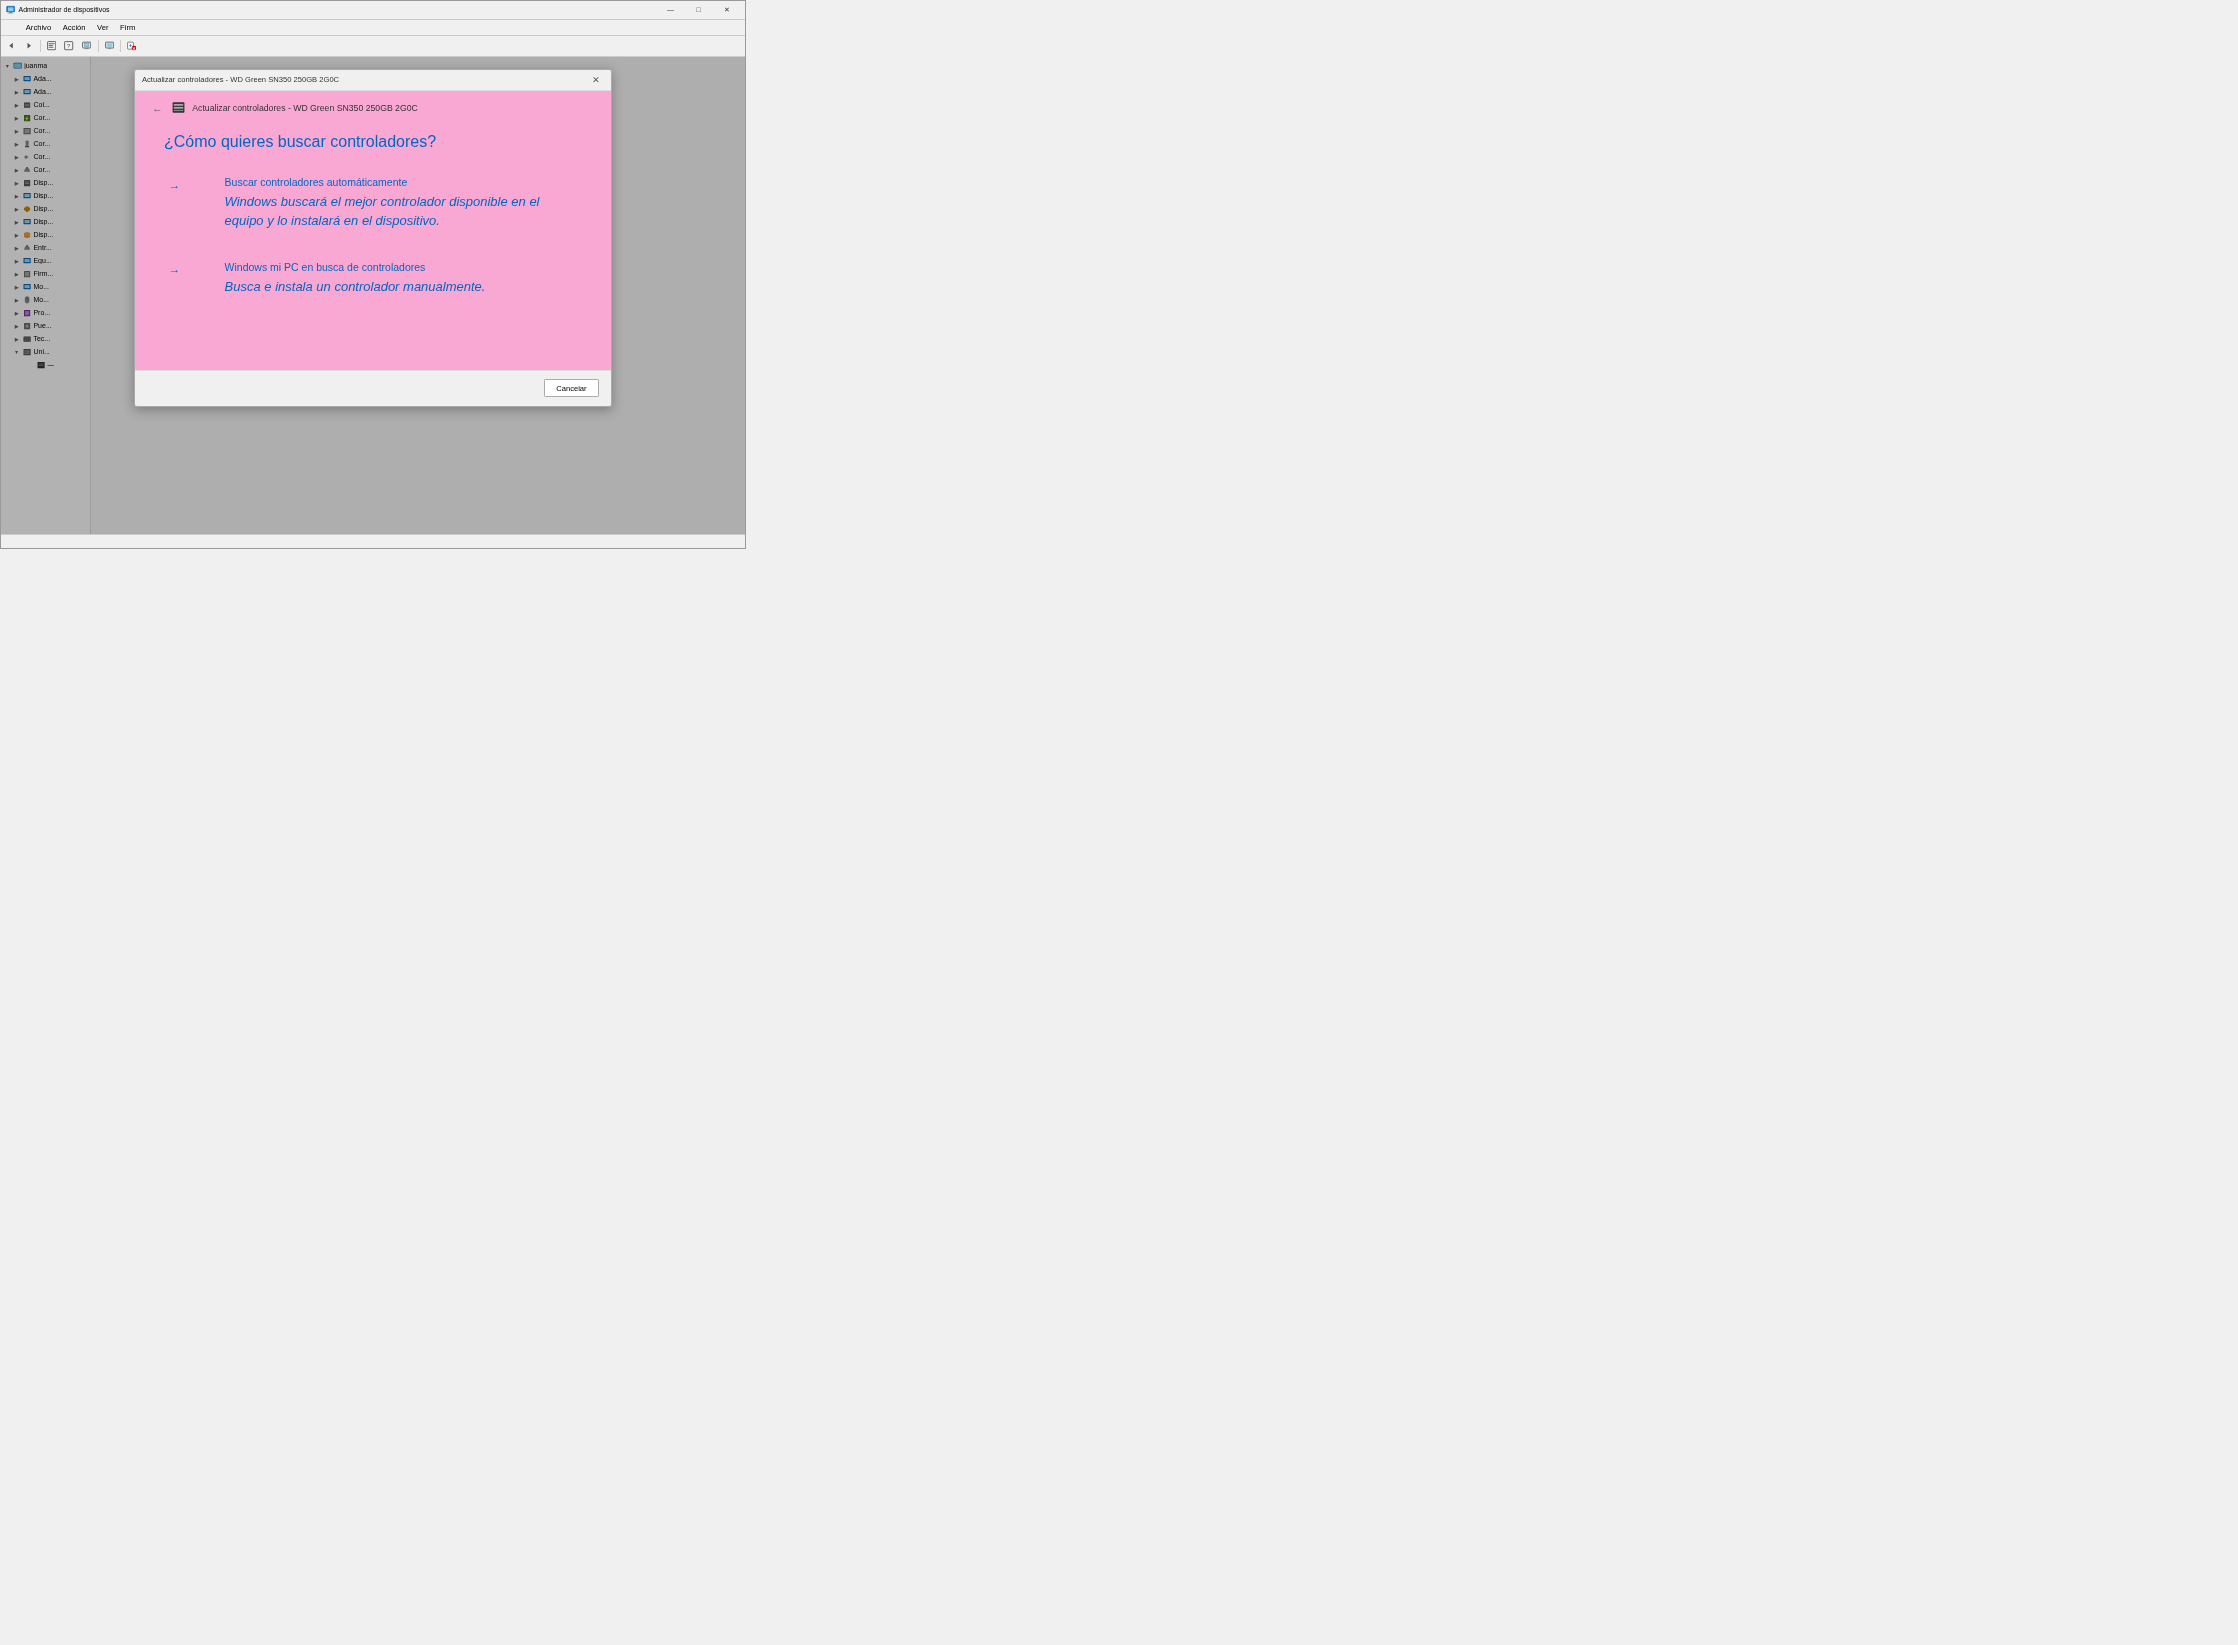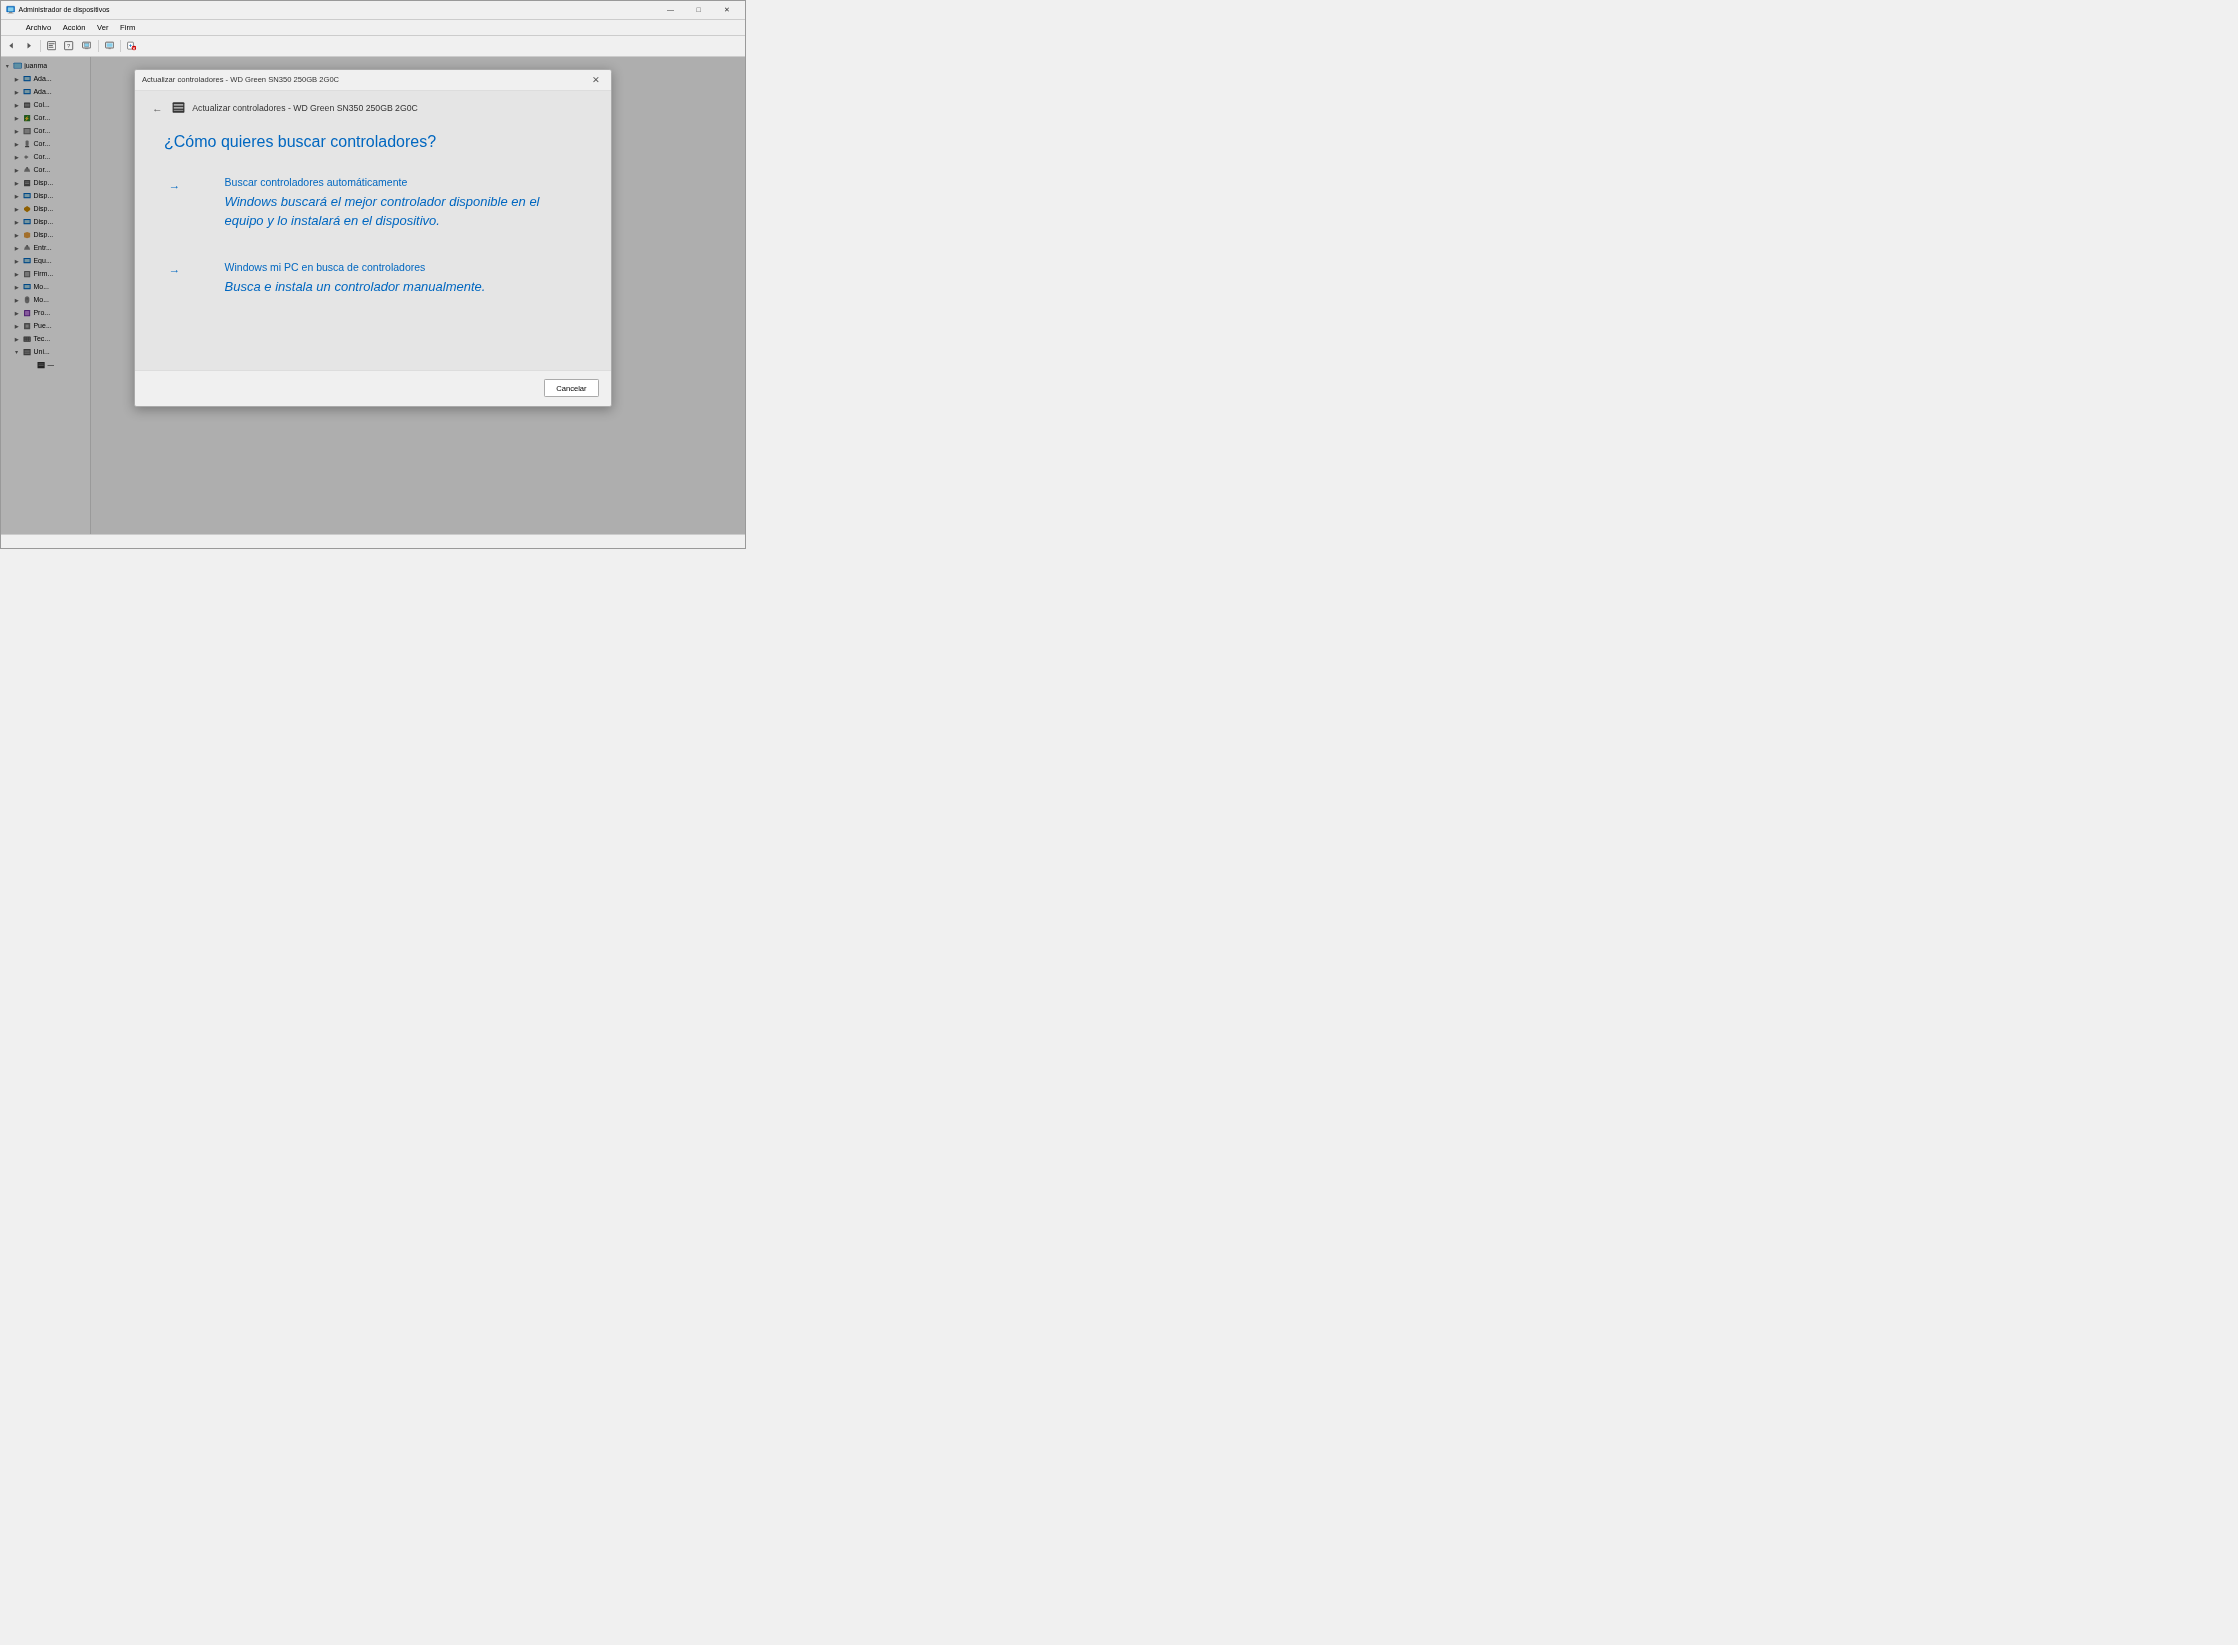--- a/index.html
+++ b/index.html
@@ -180,21 +180,21 @@
       top: 0; left: 0; right: 0; bottom: 0;
       background: rgba(0,0,0,0.3);
       display: flex;
       align-items: flex-start;
       justify-content: center;
       padding-top: 11.7px;
     }
 
     
     .modal {
-      background: #e5e5e5;
+      background: #f9a8d4;
       border: 0.6px solid #aaa;
       box-shadow: 0 2.3px 11.7px rgba(0,0,0,0.3);
       width: 478px;
       min-height: 338px;
       display: flex;
       flex-direction: column;
       border-radius: 2.3px;
     }
     .modal-title-bar {
       background: #f0f0f0;

